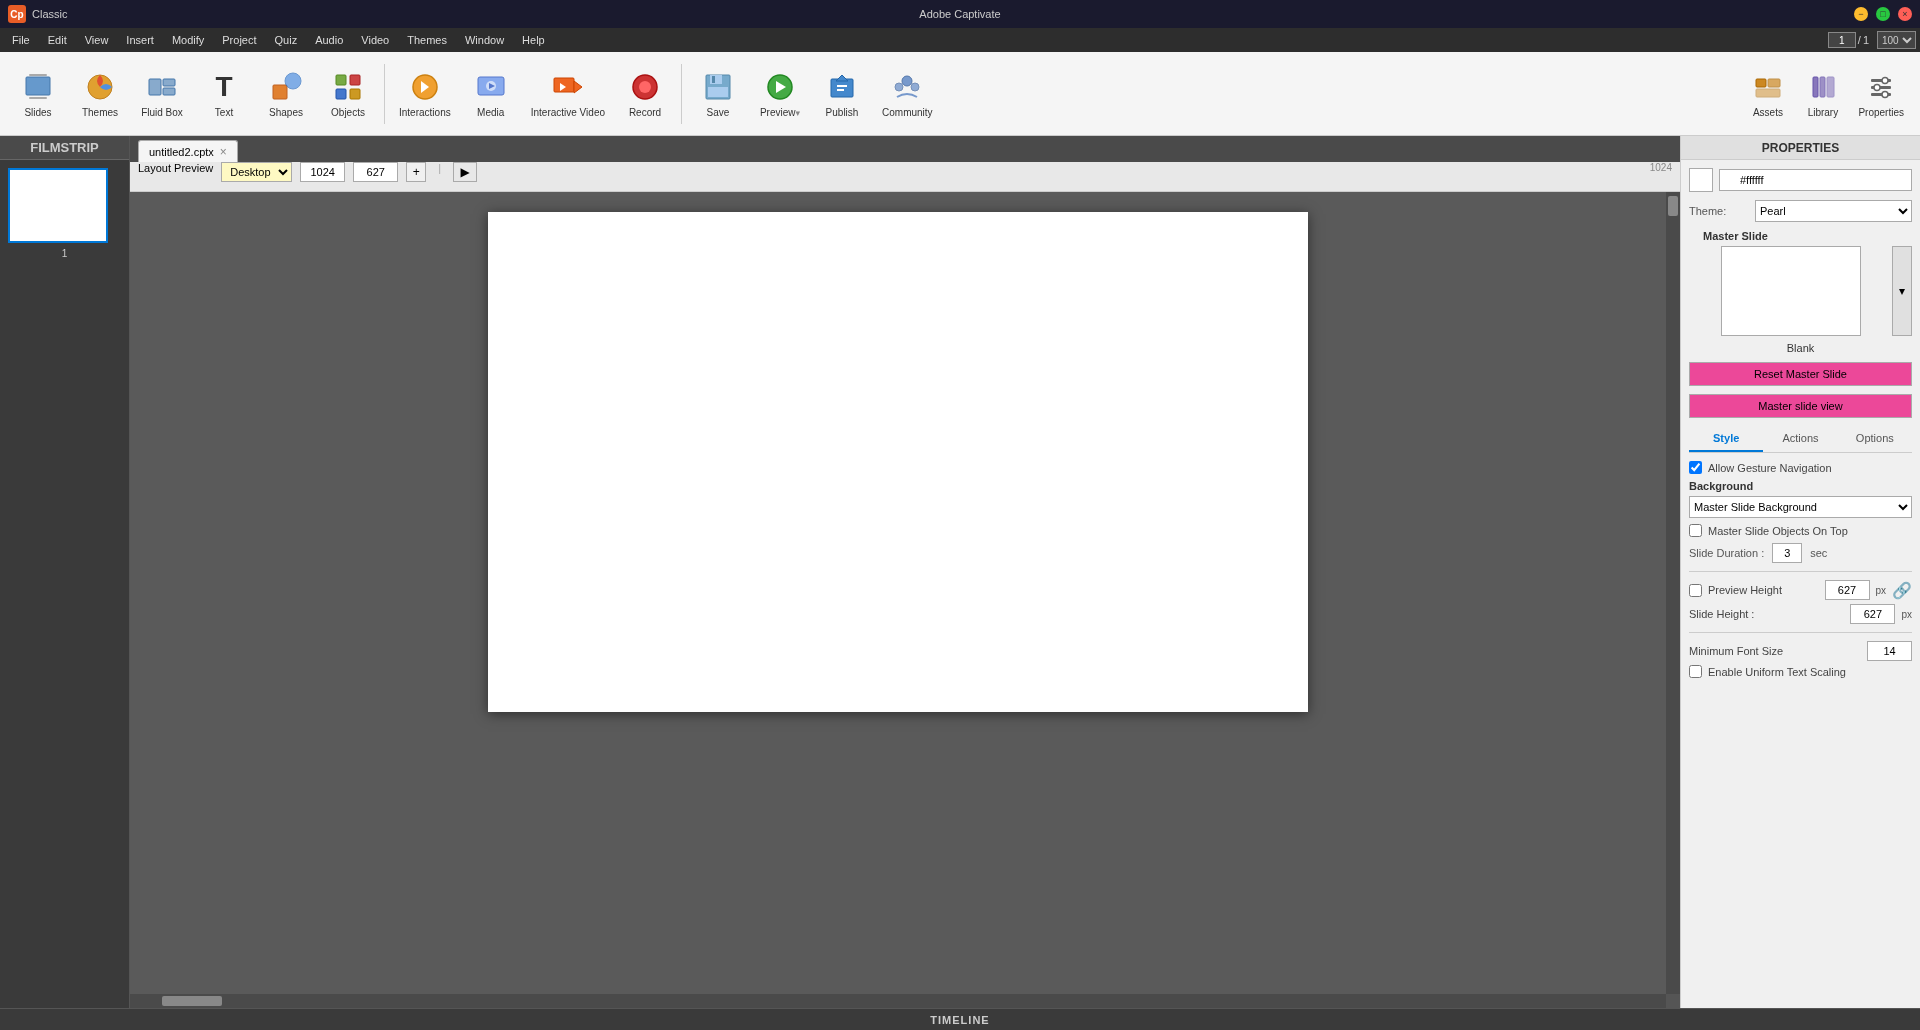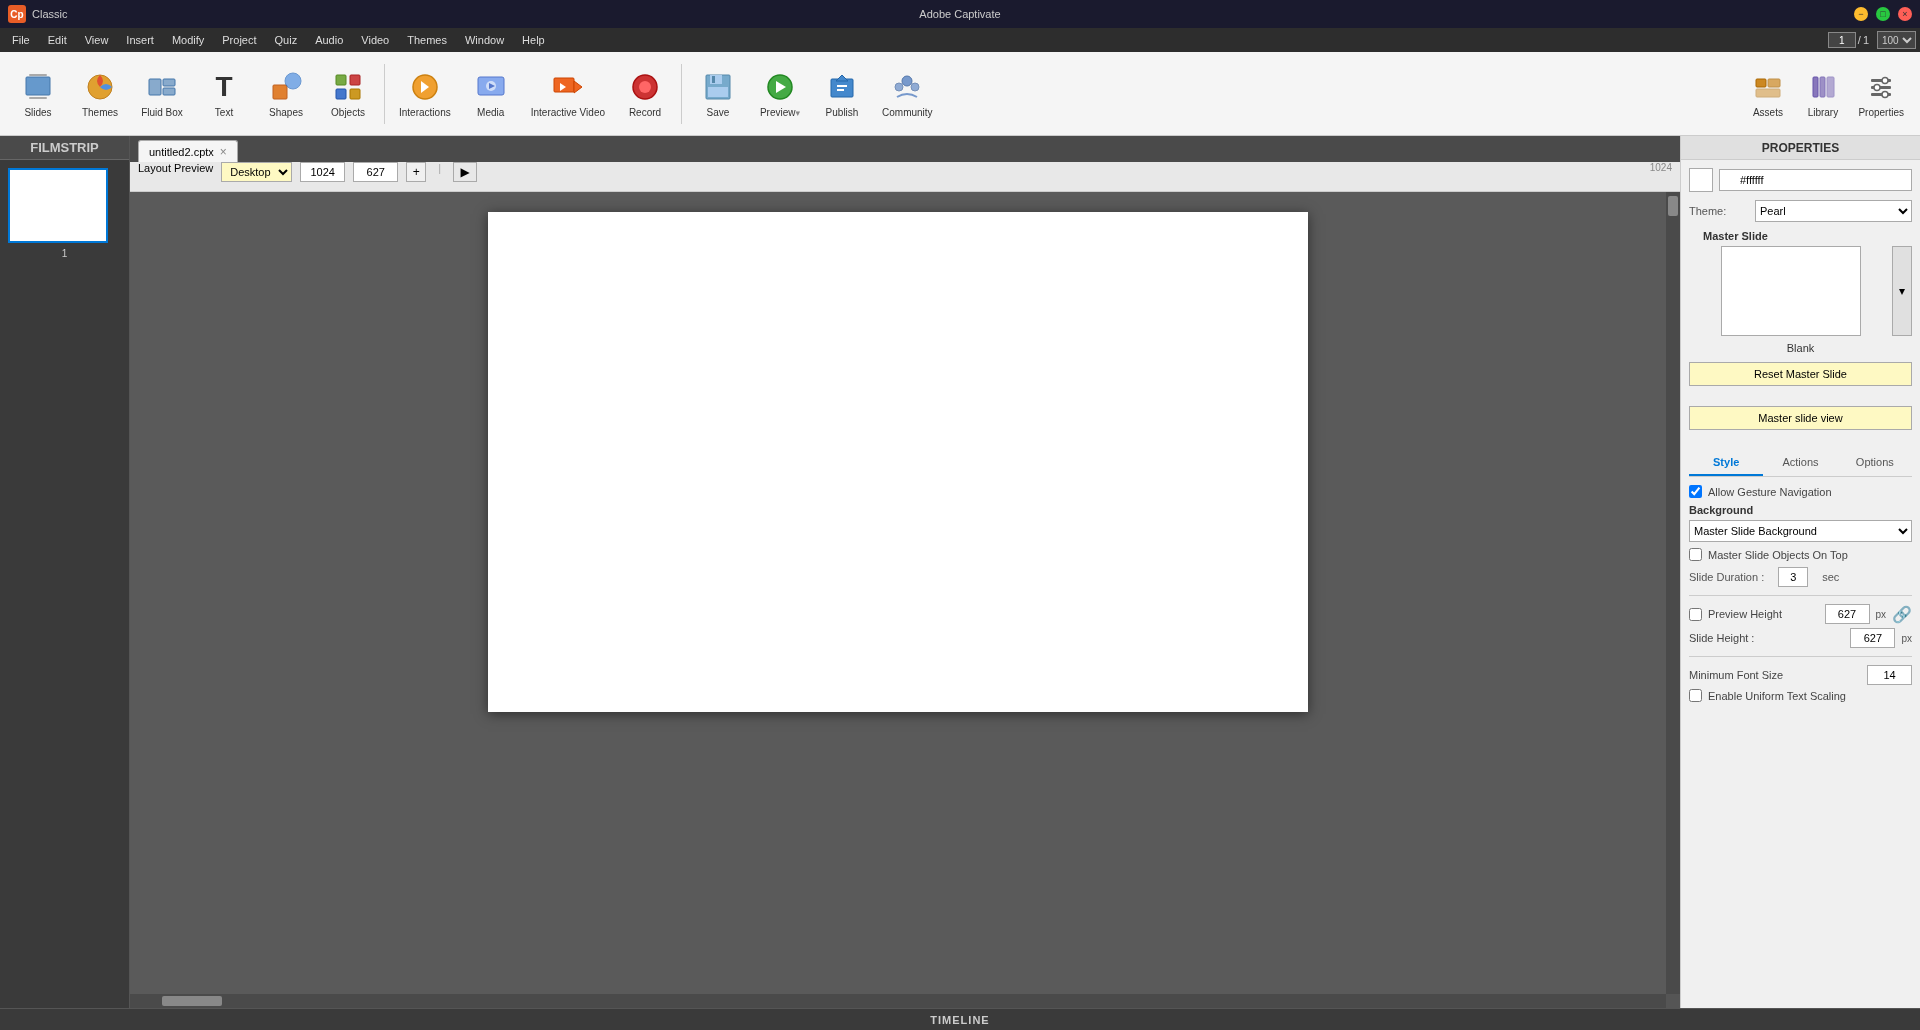--- a/index.html
+++ b/index.html
@@ -314,25 +314,25 @@
       background: #e0e0e0;
       border: 1px solid #aaa;
       display: flex;
       align-items: center;
       justify-content: center;
       cursor: pointer;
     }
     .prop-btn {
       width: 100%;
       height: 24px;
-      background: #fef9c3;
-      border: 1px solid #aaa;
-      font-size: 11px;
-      cursor: pointer;
-      margin-bottom: 20px;
+      background: #ec4899;
+      border: 1px solid #aaa;
+      font-size: 11px;
+      cursor: pointer;
+      margin-bottom: 8px;
     }
     .tab-row {
       display: flex;
       border-bottom: 1px solid #ccc;
       margin-bottom: 8px;
     }
     .tab-btn {
       flex: 1;
       height: 26px;
       border: none;
@@ -364,21 +364,21 @@
     .bg-dropdown {
       flex: 1;
       height: 22px;
       border: 1px solid #aaa;
       font-size: 11px;
       background: white;
     }
     .slide-duration-row {
       display: flex;
       align-items: center;
-      gap: 14px;
+      gap: 8px;
       margin-bottom: 6px;
     }
     .duration-input {
       width: 30px;
       height: 20px;
       border: 1px solid #aaa;
       font-size: 11px;
       text-align: center;
     }
     .preview-height-row {

